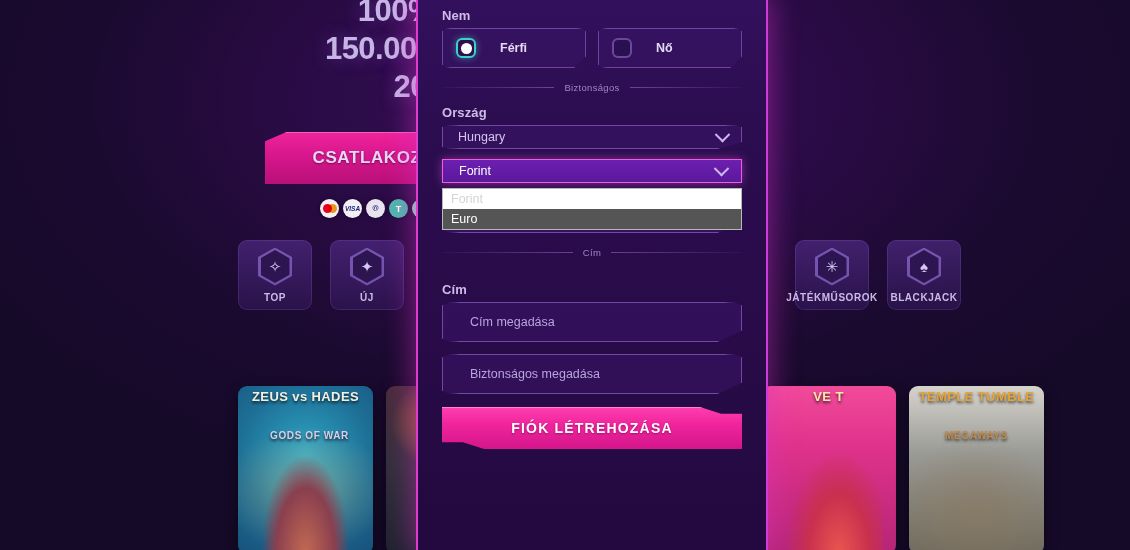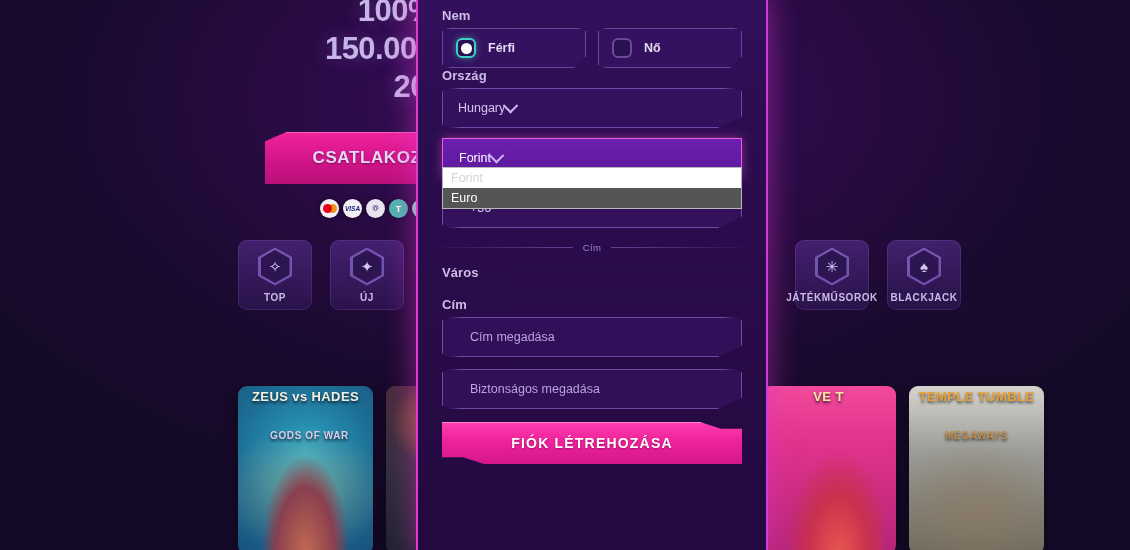--- a/index.html
+++ b/index.html
@@ -217,21 +217,21 @@
     pointer-events:none;
   }
   .inputbox.value { color: #d9cdf0; }
 
   
   .gender-row { display:flex; gap: 12px; }
   .gender-opt {
     position: relative;
     flex: 1; height: 40px;
     background: rgba(58,22,104,.45);
-    display:flex; align-items:center; gap: 12px;
+    display:flex; align-items:center; gap: 24px;
     padding-left: 14px;
   }
   .gender-opt::before {
     content:""; position:absolute; inset:0;
     border:1px solid rgba(168,118,228,.5);
     clip-path: inherit; pointer-events:none;
   }
   .radio {
     width: 20px; height: 20px; border-radius: 6px;
     border: 2px solid rgba(150,110,210,.6);
@@ -263,23 +263,23 @@
   .divider .line.r {
     background: linear-gradient(90deg, rgba(180,130,240,.45), rgba(160,110,220,.05));
   }
   .divider .dtxt {
     font-size: 9.5px; color: #9d86c4; letter-spacing: .3px; white-space:nowrap;
   }
 
   
   .selectbox {
     position: relative;
-    height: 40px;
+    height: 24px;
     background: rgba(58,22,104,.55);
-    display:flex; align-items:center; 
+    display:flex; align-items:center; justify-content: space-between;
     padding: 0 14px 0 16px;
     font-size: 12.5px; color: #d4c6ef;
   }
   .selectbox::before {
     content:""; position:absolute; inset:0;
     border:1px solid rgba(168,118,228,.55);
     clip-path: inherit; pointer-events:none;
   }
   .selectbox.open {
     background: linear-gradient(180deg, #6c1fb0 0%, #5a199a 100%);
@@ -433,20 +433,25 @@
             <span class="radio on"></span>
             <span class="gender-label">Férfi</span>
           </div>
           <div class="gender-opt chamfer">
             <span class="radio"></span>
             <span class="gender-label">Nő</span>
           </div>
         </div>
       </div>
 
+      <div class="divider">
+        <span class="line"></span>
+        <span class="dtxt">Biztonságos</span>
+        <span class="line r"></span>
+      </div>
 
       <div class="field">
         <label class="flabel">Ország</label>
         <div class="selectbox chamfer">
           <span>Hungary</span>
           <span class="chev"></span>
         </div>
       </div>
 
       <div class="sp10"></div>
@@ -470,21 +475,20 @@
         </div>
       </div>
 
       <div class="divider">
         <span class="line"></span>
         <span class="dtxt">Cím</span>
         <span class="line r"></span>
       </div>
 
       <div class="field">
-        <label class="flabel">Város</label>
       </div>
 
       <div class="sp12"></div>
 
       <div class="field">
         <label class="flabel">Cím</label>
         <div class="inputbox chamfer">
           <span>Cím megadása</span>
         </div>
       </div>

